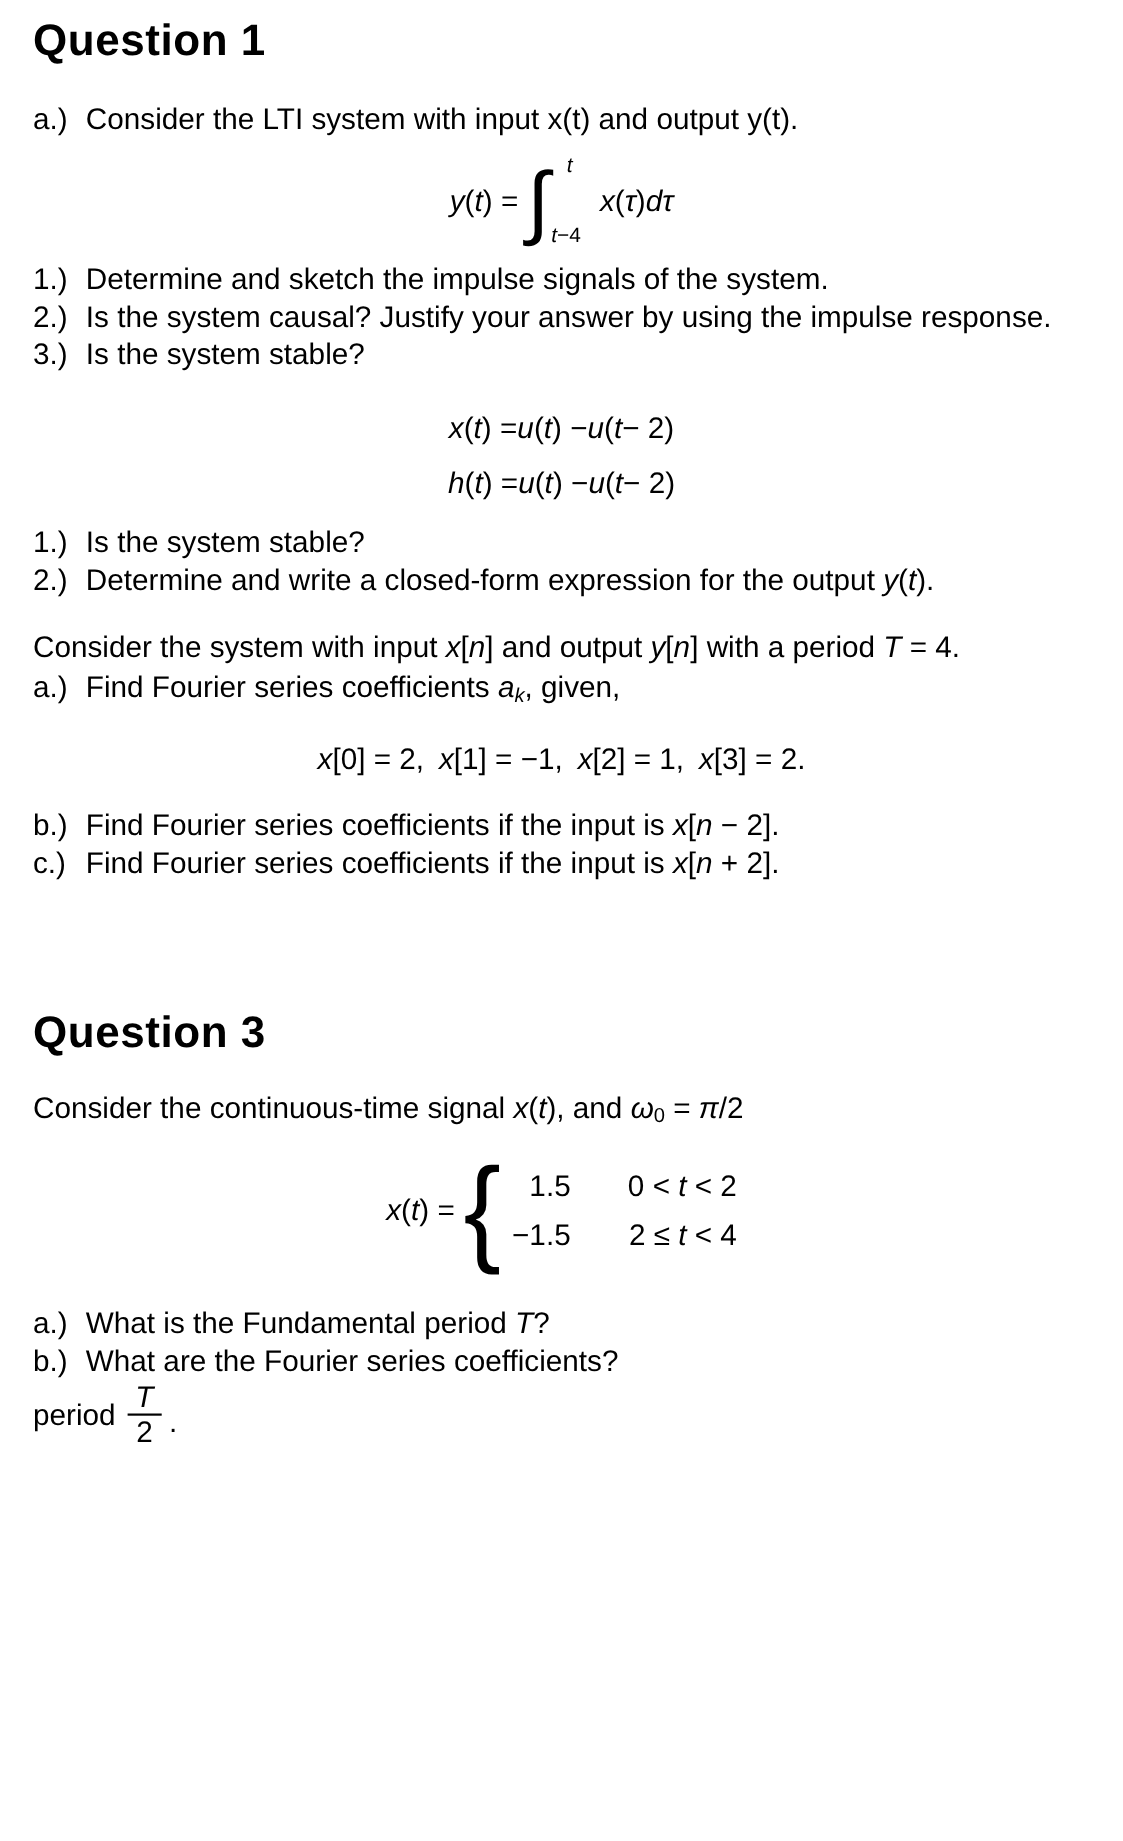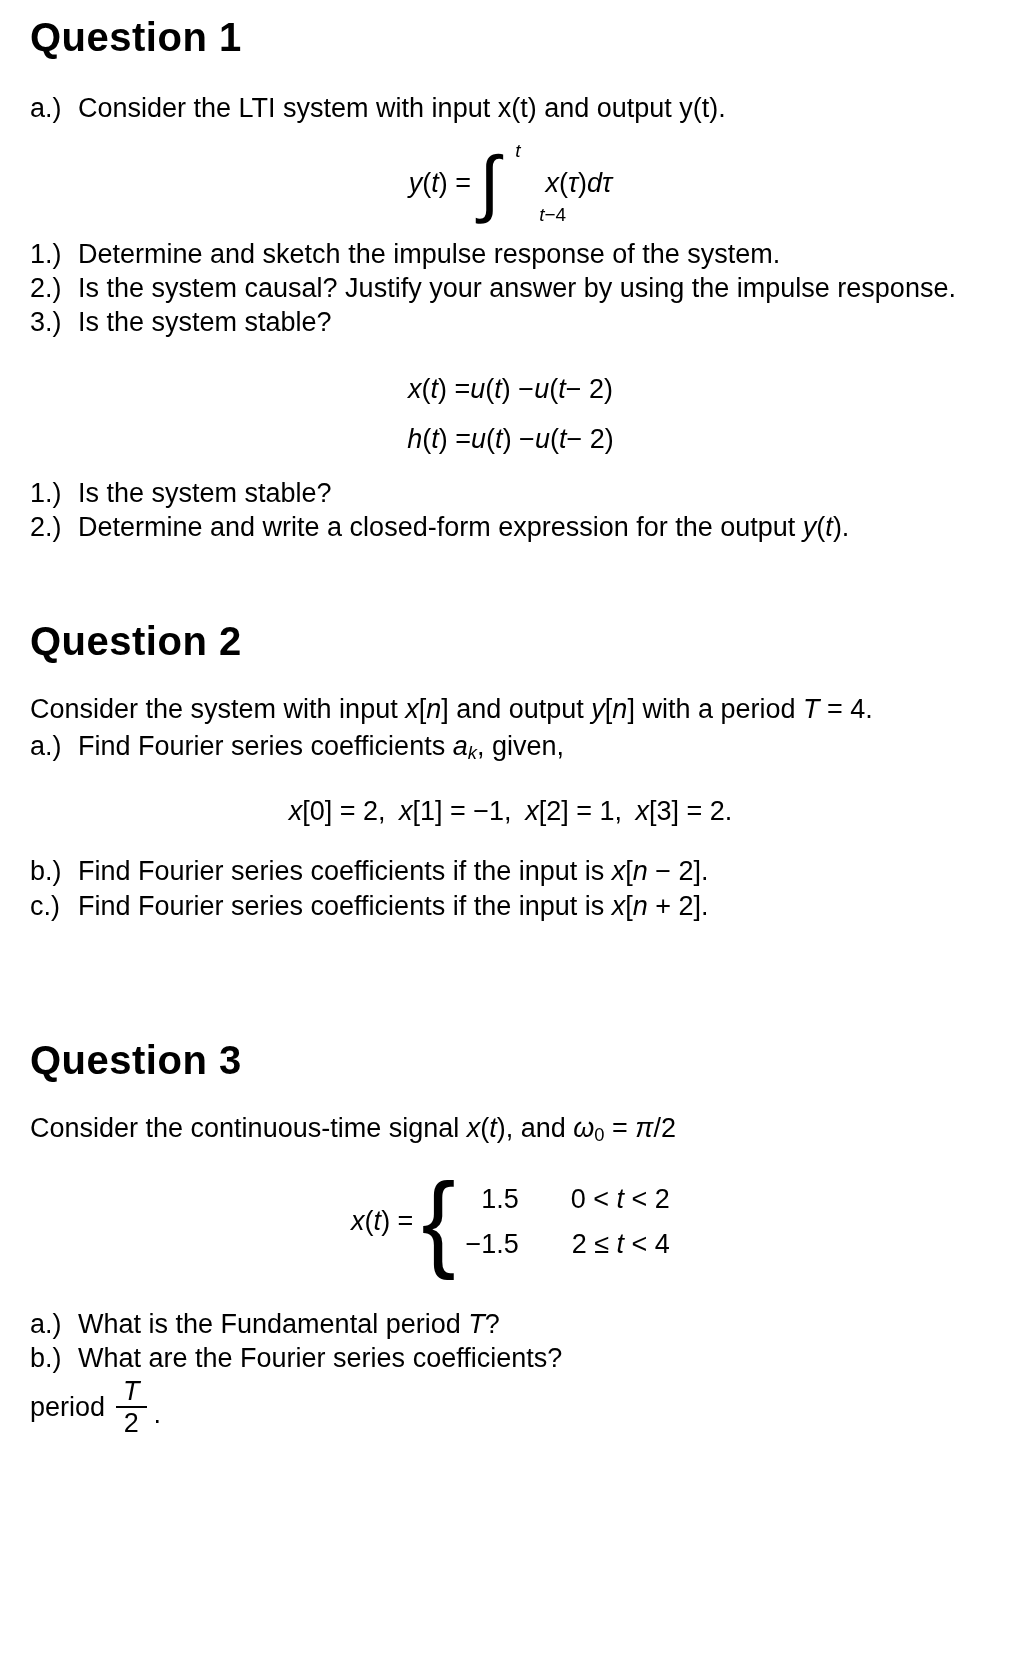--- a/index.html
+++ b/index.html
@@ -31,21 +31,21 @@
   .display{display:flex;justify-content:center;align-items:center;white-space:nowrap;}
   .seg-r{font-style:normal;}
   .seg-i{font-style:italic;}
   .seg-sub{font-size:68%;vertical-align:-0.22em;}
   .seg-subi{font-style:italic;font-size:68%;vertical-align:-0.22em;}
   
   .eq-int{margin-top:18px;height:80px;}
   .int-wrap{position:relative;display:inline-block;padding:0 46px 0 8px;height:80px;}
   .int-sign{font-size:74px;line-height:80px;display:inline-block;}
   .int-upper{position:absolute;top:-2px;left:44px;font-size:19px;line-height:20px;}
-  .int-lower{position:absolute;bottom:-2px;left:30px;font-size:19px;line-height:20px;margin-left:38px;}
+  .int-lower{position:absolute;bottom:-2px;left:30px;font-size:19px;line-height:20px;}
   
   .pw{margin-top:26px;}
   .pw-brace{font-size:102px;line-height:0.85;font-weight:400;transform:scaleY(1.05);display:inline-block;margin:0 10px 0 8px;}
   .pw-rows{display:grid;grid-template-columns:auto auto;column-gap:52px;row-gap:11px;text-align:right;}
   .pw-val{white-space:nowrap;}
   
   .frac-line{display:flex;align-items:center;margin-top:0;height:64px;}
   .frac{display:inline-flex;flex-direction:column;align-items:center;margin:0 6px 0 10px;line-height:30px;}
   .frac .num{display:block;font-style:italic;padding:0 8px;}
   .frac .den{display:block;border-top:2px solid #000;padding:0 8px;}
@@ -87,21 +87,21 @@
       <span class="int-sign">∫</span>
       <span class="int-upper"><span class="seg-i">t</span></span>
       <span class="int-lower"><span class="seg-i">t</span><span class="seg-r">−4</span></span>
     </span>
     <span><span class="seg-i">x</span><span class="seg-r">(</span><span class="seg-i">τ</span><span class="seg-r">)</span><span class="seg-i">dτ</span></span>
   </div>
 
   <div class="mt-list1">
     <div class="row">
       <span class="lbl">1.)</span>
-      <span class="txt">Determine and sketch the impulse response of the system.</span>
+      <span class="txt">Determine and sketch the impulse signals of the system.</span>
     </div>
     <div class="row">
       <span class="lbl">2.)</span>
       <span class="txt">Is the system causal? Justify your answer by using the impulse response.</span>
     </div>
     <div class="row">
       <span class="lbl">3.)</span>
       <span class="txt">Is the system stable?</span>
     </div>
   </div>
@@ -140,21 +140,20 @@
     <div class="row">
       <span class="lbl">1.)</span>
       <span class="txt"><span class="seg-r">Is the system stable?</span></span>
     </div>
     <div class="row">
       <span class="lbl">2.)</span>
       <span class="txt"><span class="seg-r">Determine and write a closed-form expression for the output </span><span class="seg-i">y</span><span class="seg-r">(</span><span class="seg-i">t</span><span class="seg-r">).</span></span>
     </div>
   </div>
 
-  <div class="h1 mt-q2t">Question 2</div>
 
   <div class="line mt-q2intro"><span class="seg-r">Consider the system with input </span><span class="seg-i">x</span><span class="seg-r">[</span><span class="seg-i">n</span><span class="seg-r">] and output </span><span class="seg-i">y</span><span class="seg-r">[</span><span class="seg-i">n</span><span class="seg-r">] with a period </span><span class="seg-i">T</span><span class="seg-r"> = 4.</span></div>
 
   <div class="row mt-q2a">
     <span class="lbl">a.)</span>
     <span class="txt"><span class="seg-r">Find Fourier series coefficients </span><span class="seg-i">a</span><span class="seg-subi">k</span><span class="seg-r">, given,</span></span>
   </div>
 
   <div class="display mt-q2eq">
       <span class="seg-i">x</span>

